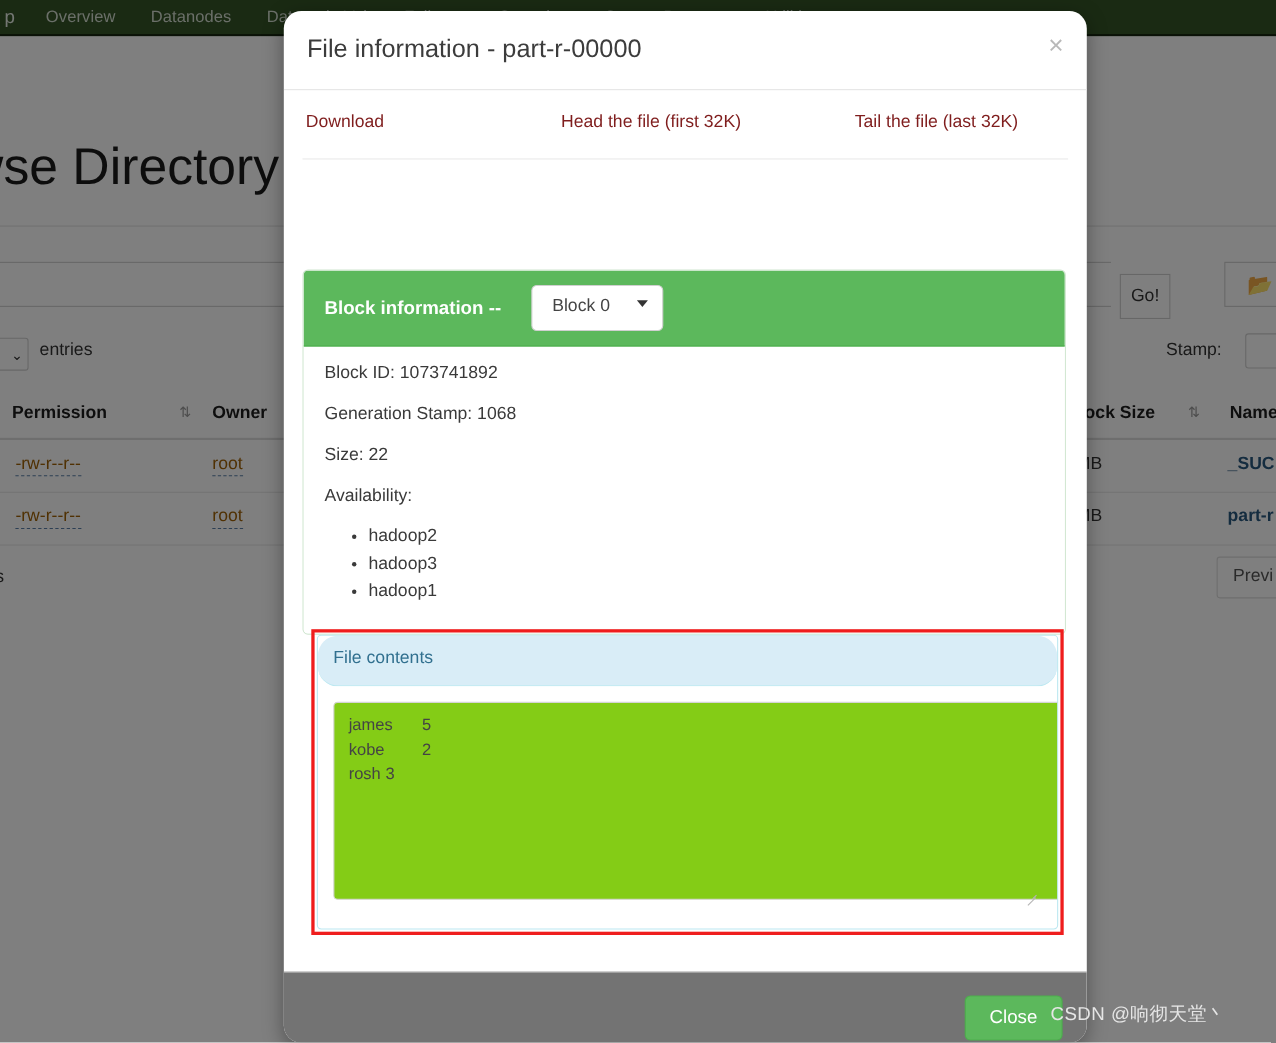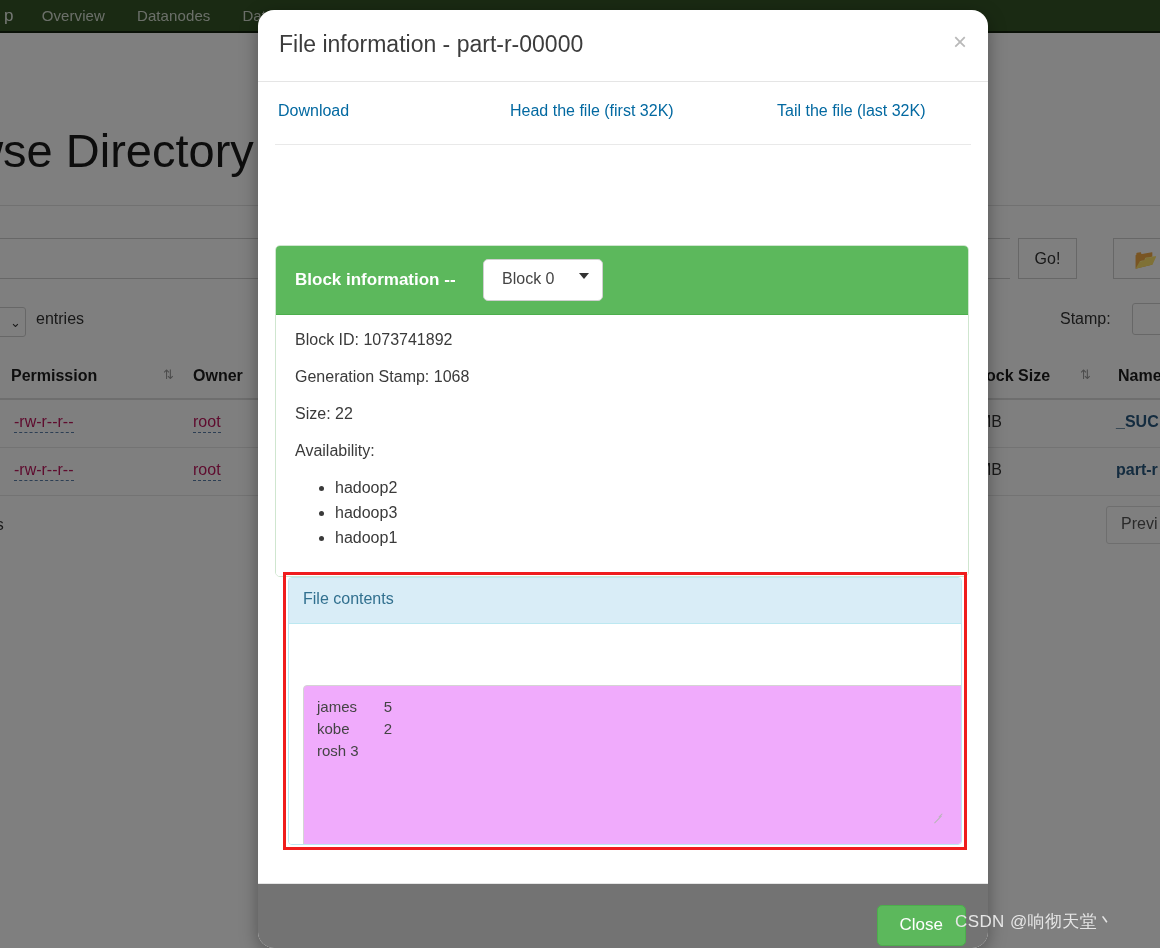--- a/index.html
+++ b/index.html
@@ -102,22 +102,22 @@
     border-right: none;
     background: #fff;
     box-sizing: border-box;
     font-size: 16px;
     color: #3a3a3a;
     padding: 9px 12px;
   }
   .go-btn {
     position: absolute;
     left: 1018px;
-    top: 205px;
-    width: 59px;
+    top: 216px;
+    width: 46px;
     height: 41px;
     border: 1px solid #cfcfcf;
     background: #fff;
     box-sizing: border-box;
     font-size: 16px;
     color: #333;
     text-align: center;
     line-height: 39px;
   }
   .folder-btn {
@@ -214,21 +214,21 @@
   }
   .td {
     position: absolute;
     top: 13px;
     font-size: 16px;
     color: #2a3f55;
   }
   .td.dotted {
     border-bottom: 1px dashed #5a7fa8;
     padding-bottom: 1px;
-    color: #be185d;
+    color: #a16207;
   }
   .td.plain { color: #333; }
   .td.link { color: #29587f; font-weight: bold; }
 
   .info-text {
     position: absolute;
     left: -120px;
     top: 483px;
     font-size: 16px;
     color: #333;
@@ -301,21 +301,21 @@
   .links-row {
     position: relative;
     height: 62px;
     border-bottom: 1px solid #e9e9e9;
     margin: 0 17px;
   }
   .mlink {
     position: absolute;
     top: 20px;
     font-size: 16px;
-    color: #0369a1;
+    color: #7f1d1d;
     text-decoration: none;
   }
   .mlink.l1 { left: 3px; }
   .mlink.l2 { left: 235px; }
   .mlink.l3 { left: 502px; text-align: center; }
 
   .panel-success {
     position: absolute;
     left: 17px;
     top: 163px;
@@ -408,48 +408,48 @@
     border-radius: 4px;
     background: #fff;
     box-sizing: border-box;
     overflow: hidden;
   }
   .panel-info-heading {
     background: #d9edf7;
     height: 45px;
     border-bottom: 1px solid #bce8f1;
     position: relative;
+    border-radius: 18px;
   }
   .panel-info-title {
     position: absolute;
     left: 14px;
     top: 12px;
     font-size: 16px;
     color: #31708f;
   }
   .panel-info-body {
     padding: 14px;
     background: #fff;
   }
   .file-textarea {
     width: 774px;
     height: 180px;
     border: 1px solid #d4d4d4;
     border-radius: 4px;
-    background: #f0abfc;
+    background: #84cc16;
     box-sizing: border-box;
     padding: 10px 13px;
     font-size: 15px;
     color: #444;
     line-height: 22px;
     white-space: pre;
     resize: none;
     font-family: "Liberation Sans", sans-serif;
     overflow: hidden;
-    margin-top: 47px;
   }
   .resize-grip {
     position: absolute;
     right: 18px;
     bottom: 22px;
     width: 10px;
     height: 10px;
     pointer-events: none;
   }
   .resize-grip i {

